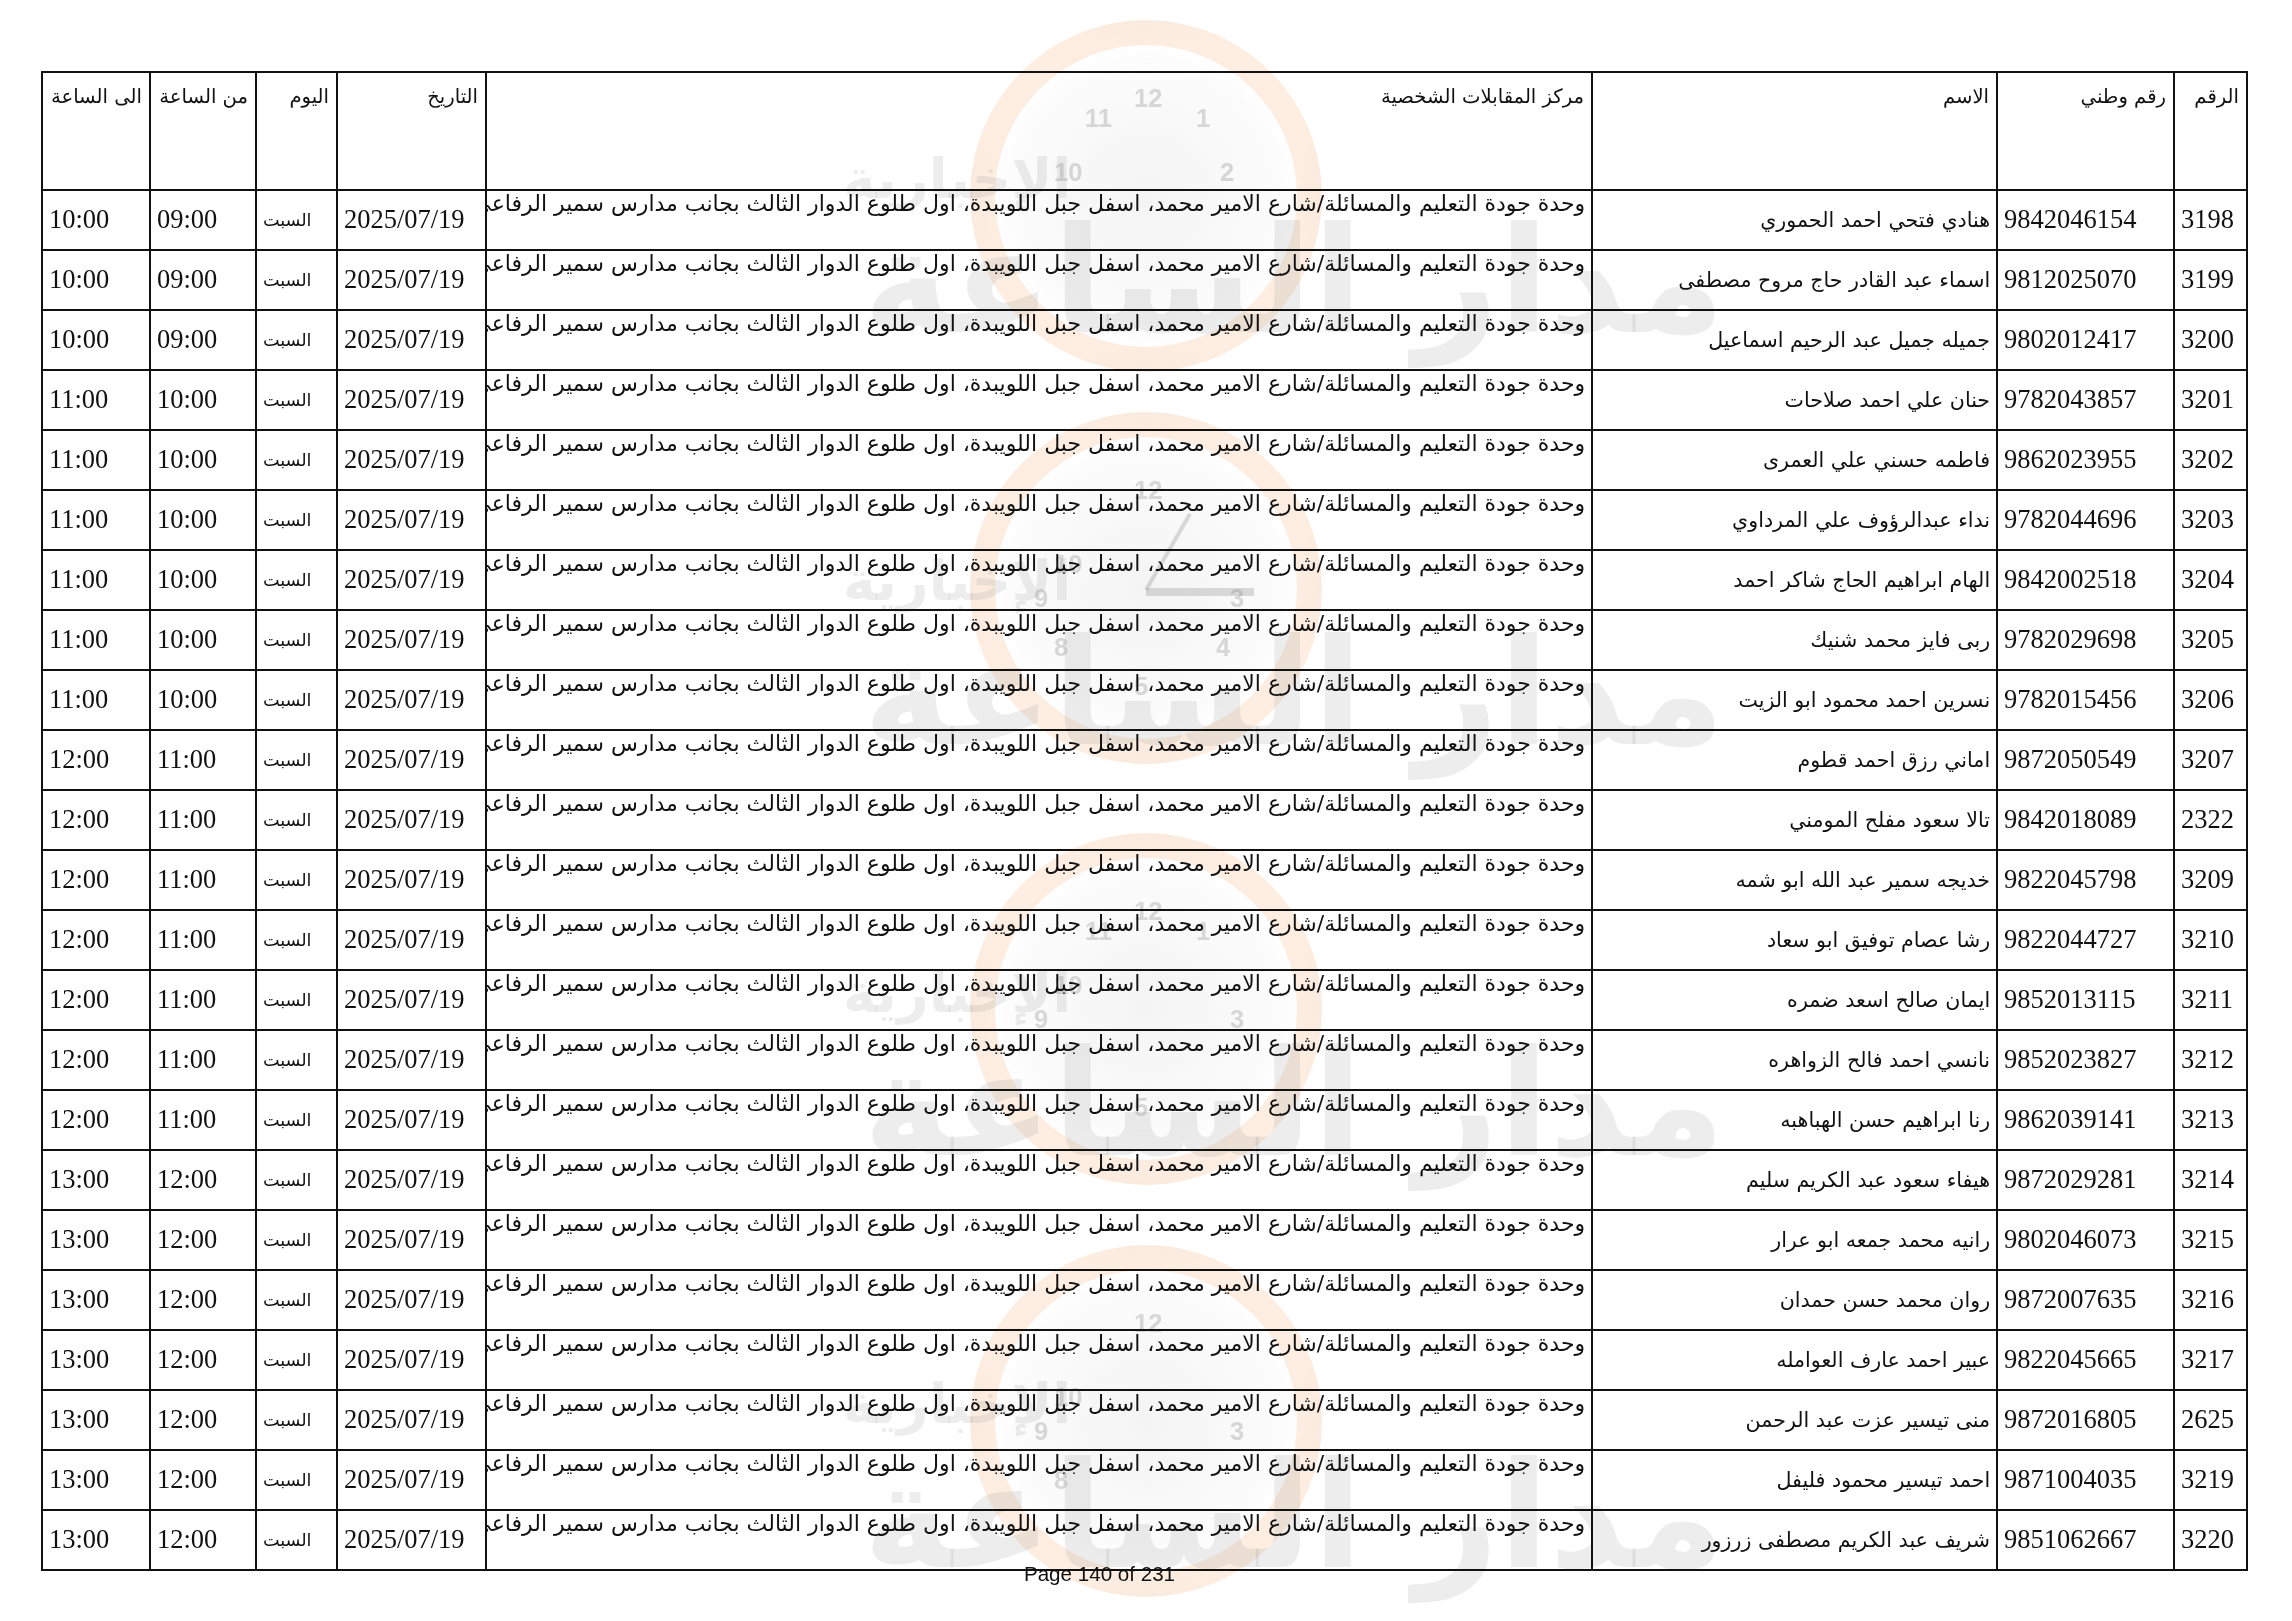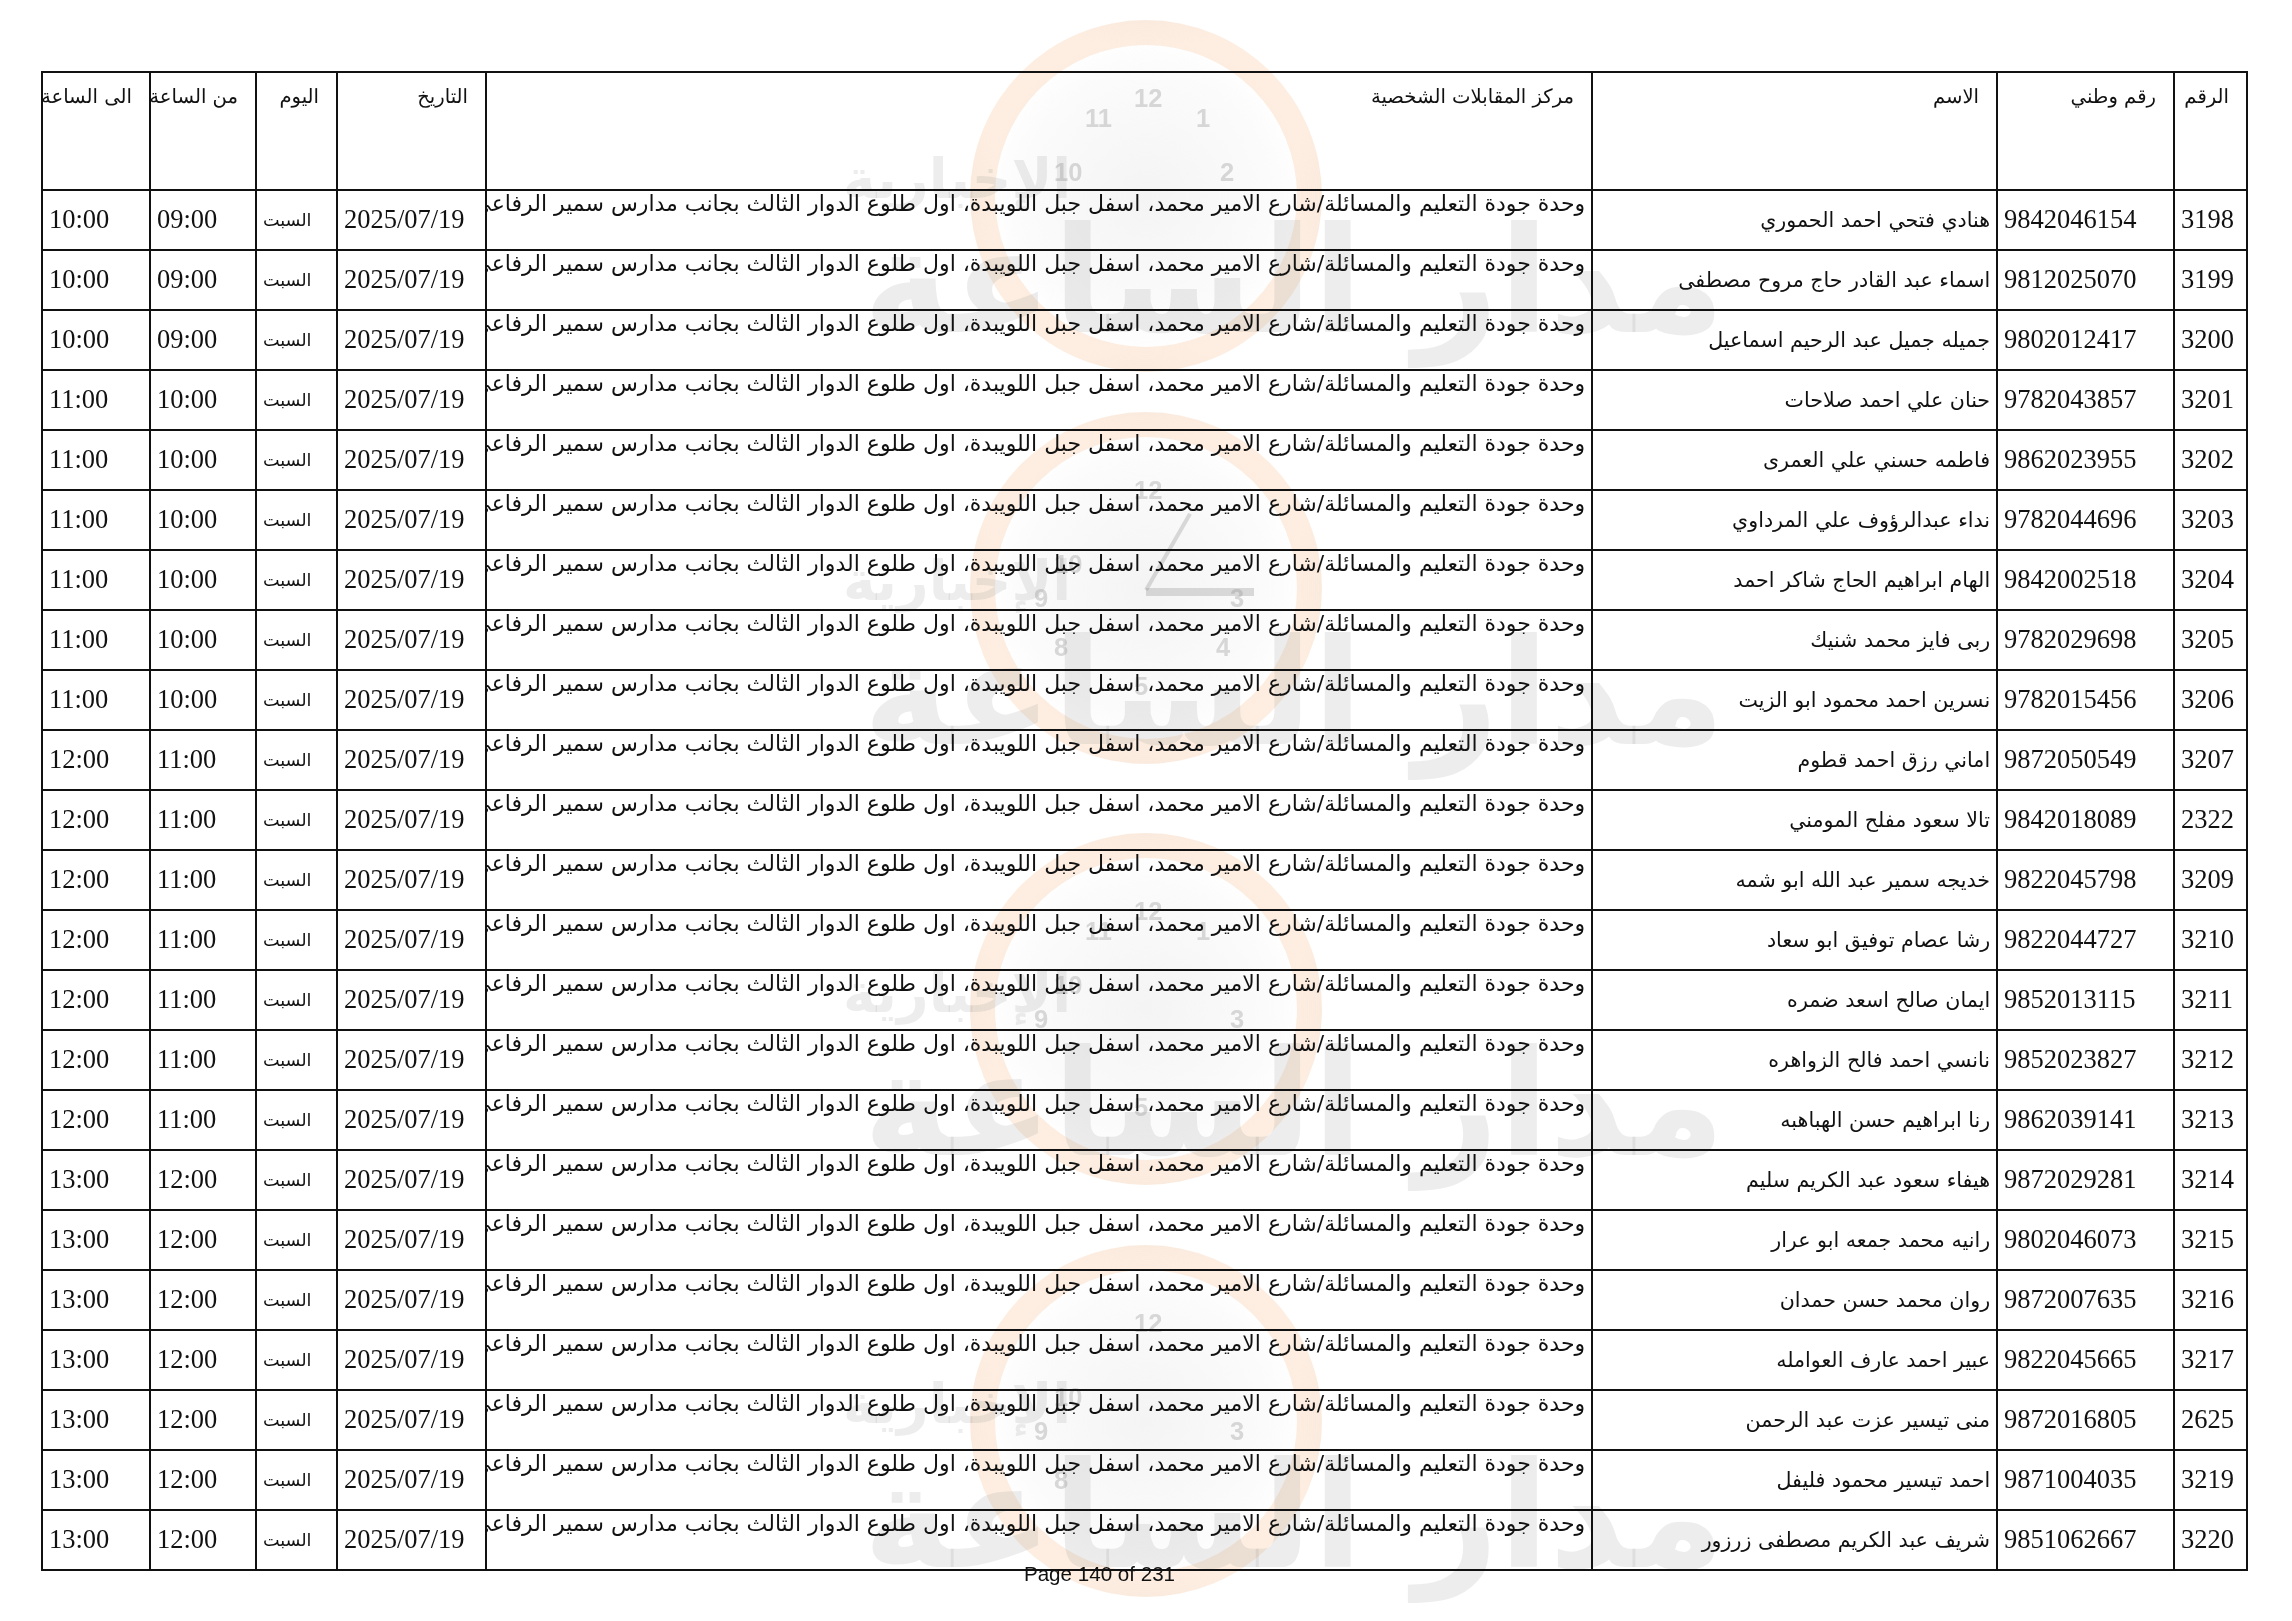--- a/index.html
+++ b/index.html
@@ -23,21 +23,21 @@
   table.grid {
     position:absolute; left:41px; top:71px; z-index:1;
     border-collapse:collapse; table-layout:fixed; width:2204px;
     direction:rtl;
   }
   table.grid td, table.grid th {
     border:2.5px solid #111; padding:0 5.9px; overflow:hidden; white-space:nowrap;
   }
   table.grid th {
     height:104px; vertical-align:top; text-align:right; font-weight:normal;
-    font-family:"DejaVu Serif", serif; font-size:19.6px; padding-top:11.8px; padding-right:17px;
+    font-family:"DejaVu Serif", serif; font-size:19.6px; padding-top:11.8px; padding-right:7px;
   }
   table.grid td { height:58px; }
   .c-num   { width:73px; }
   .c-id    { width:177px; }
   .c-name  { width:405px; }
   .c-center{ width:1106px; }
   .c-date  { width:149px; }
   .c-day   { width:81px; }
   .c-from  { width:106px; }
   .c-to    { width:108px; }

